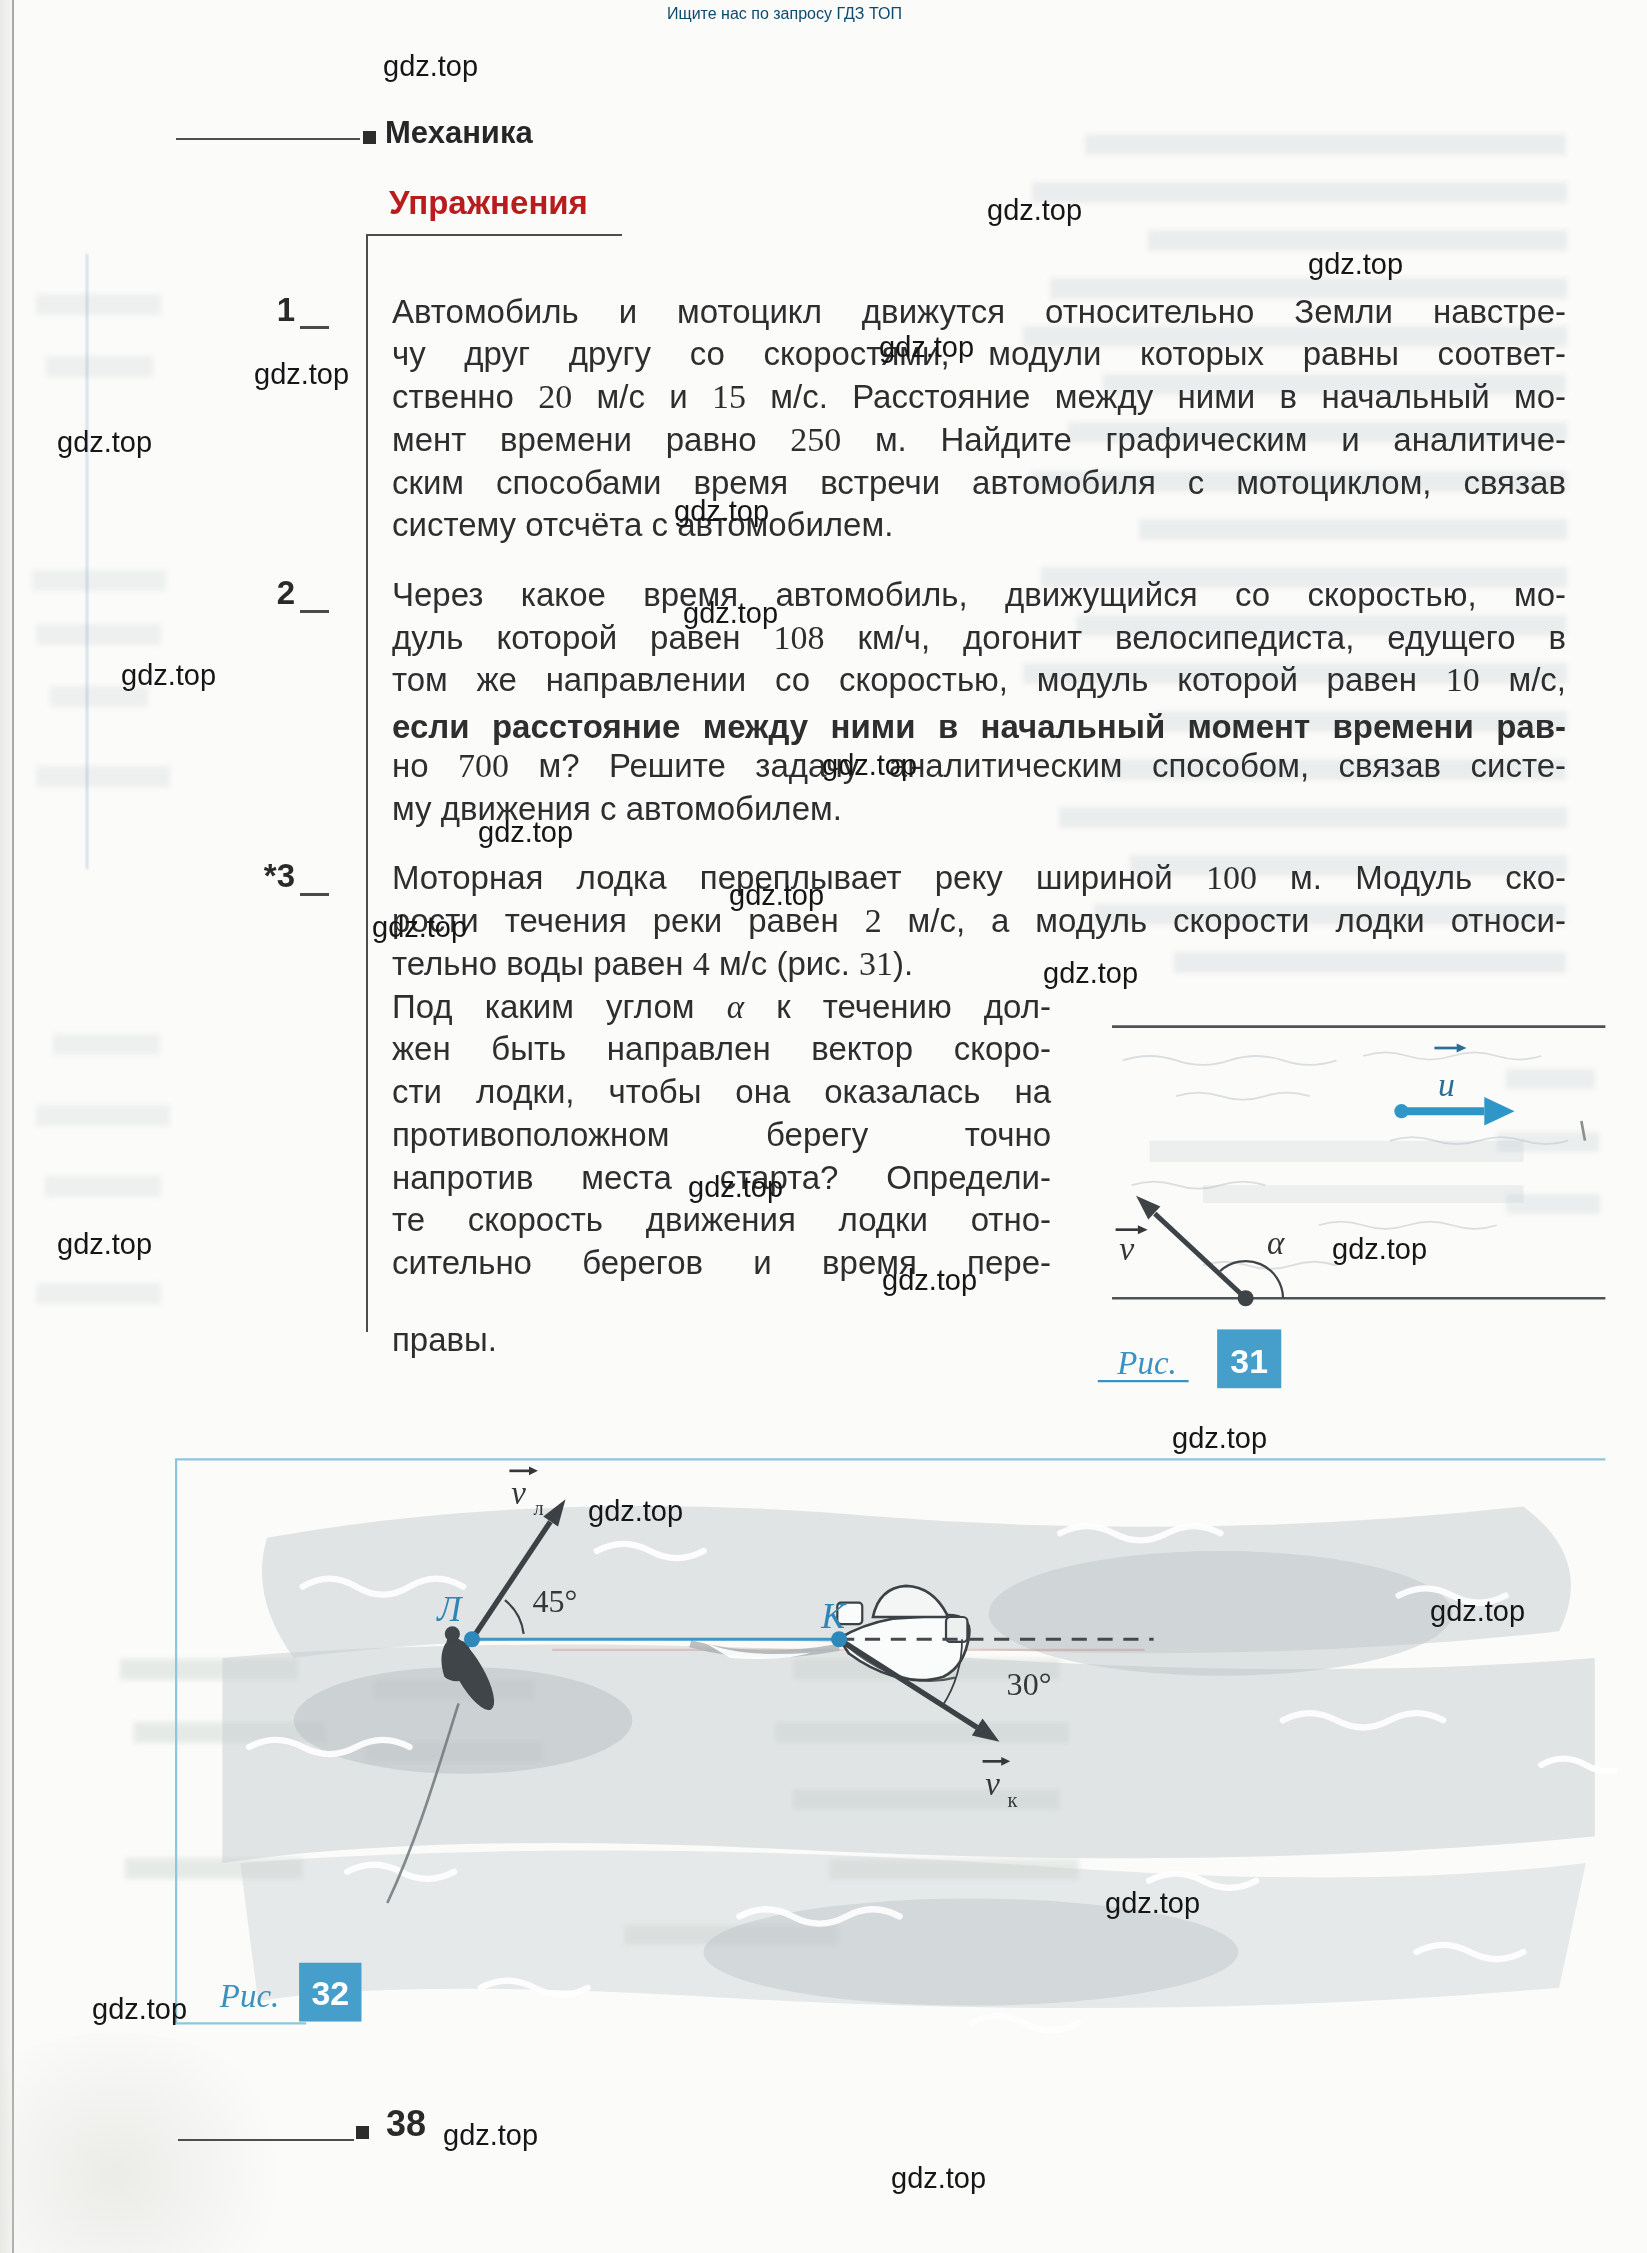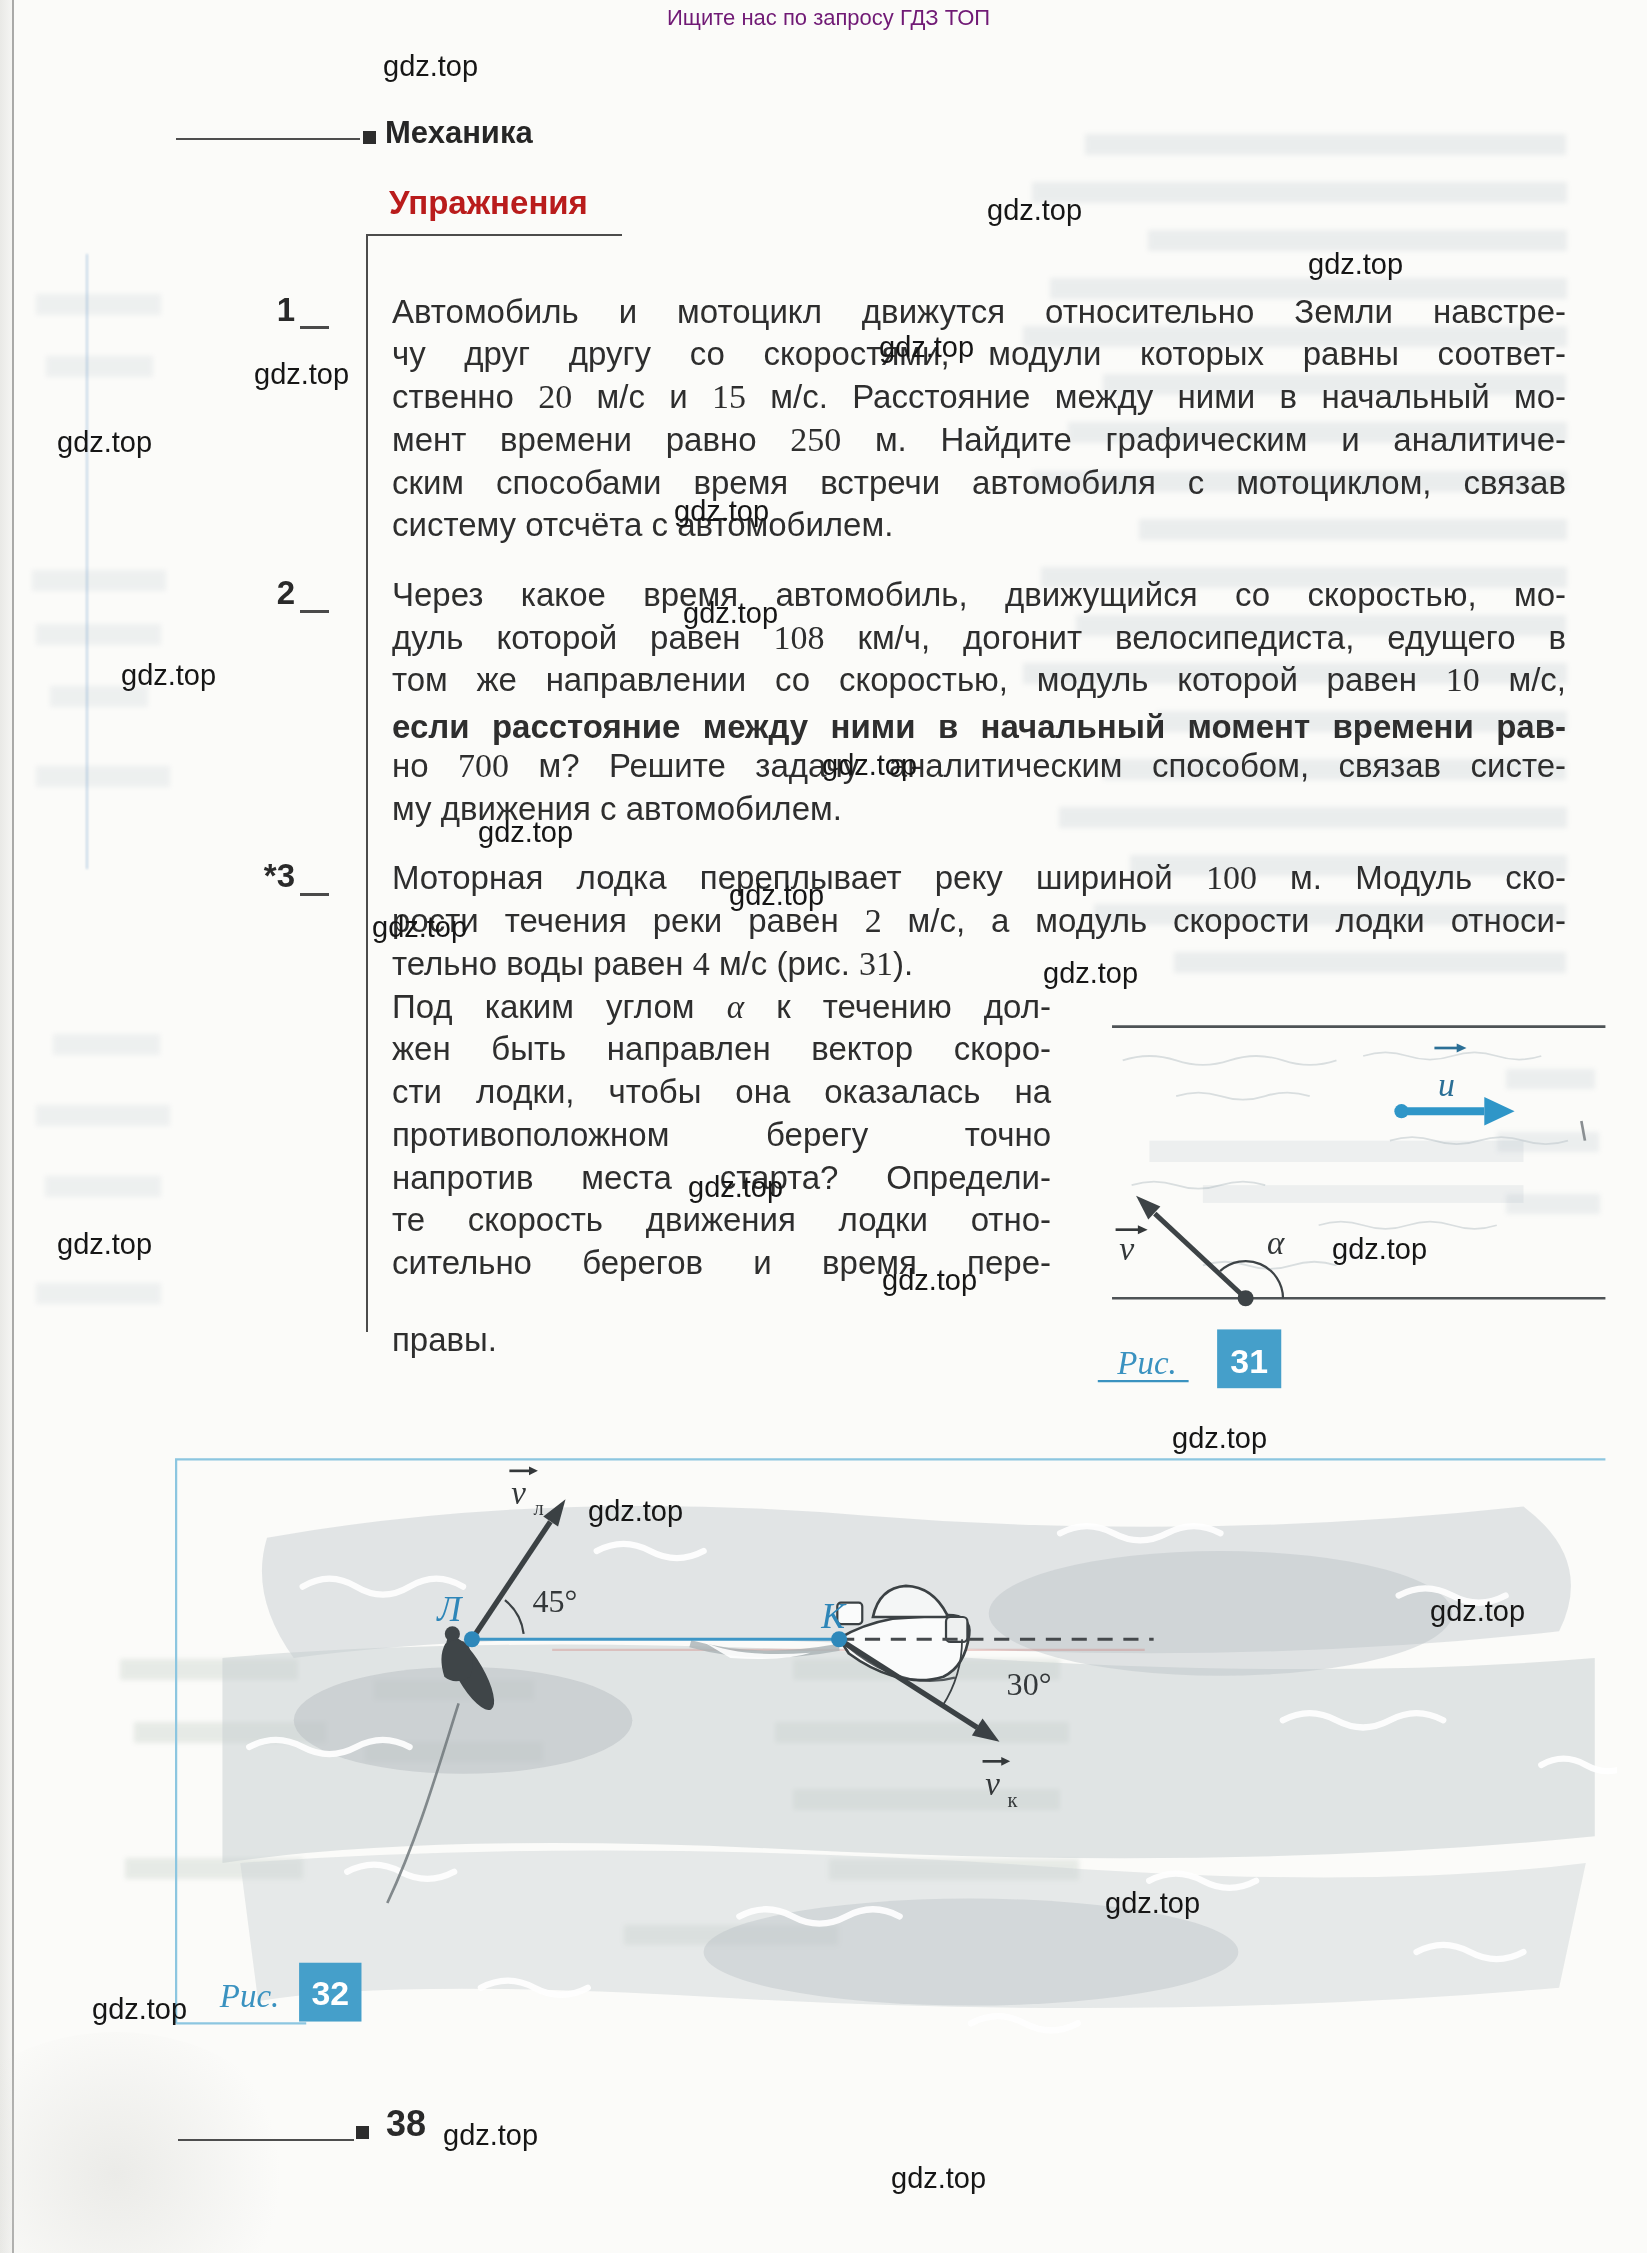--- a/index.html
+++ b/index.html
@@ -3,21 +3,21 @@
 <meta charset="utf-8">
 <style>
   html,body{margin:0;padding:0;background:#888;}
   .page{position:relative;width:1648px;height:2254px;background:#fbfbf9;overflow:hidden;
         font-family:"Liberation Sans",sans-serif;color:#2e2e2e;}
   .page-edge{position:absolute;left:0;top:0;width:12.5px;height:100%;
         background:linear-gradient(90deg,#e9e9e6,#f6f6f4);}
   .page-edge-line{position:absolute;left:11.6px;top:0;width:2.7px;height:100%;background:#8f8f8d;opacity:.75;}
   .curl{position:absolute;left:-71px;top:2032px;width:374px;height:285px;border-radius:50%;
         background:radial-gradient(circle,rgba(222,222,218,.55),rgba(222,222,218,0) 70%);}
-  .promo-top{position:absolute;left:667px;top:5.3px;font-size:22px;color:#701a75;white-space:nowrap;}
+  .promo-top{position:absolute;left:667px;top:5.3px;font-size:16px;color:#0c4a6e;white-space:nowrap;}
   .promo-bottom{position:absolute;left:0;top:2216px;width:100%;text-align:center;
         font-size:22px;color:#5b2d8f;letter-spacing:0.9px;}
   .chapter-line{position:absolute;left:176px;top:138px;width:184px;height:1.8px;background:#4e4e4e;}
   .chapter-bullet{position:absolute;left:363px;top:131px;width:13.4px;height:13.4px;background:#2d2d2d;}
   .chapter-title{position:absolute;left:385px;top:115px;font-size:31px;font-weight:bold;color:#262626;}
   .section-title{position:absolute;left:389px;top:184px;font-size:33px;font-weight:bold;color:#b91c1c;}
   .bracket-h{position:absolute;left:366px;top:234px;width:256px;height:1.8px;background:#4c4c4c;}
   .bracket-v{position:absolute;left:366px;top:234px;width:1.8px;height:1098px;background:#4c4c4c;}
   .ex-num{position:absolute;left:233px;width:62px;text-align:right;
         font-size:33px;font-weight:bold;color:#2a2a2a;}

